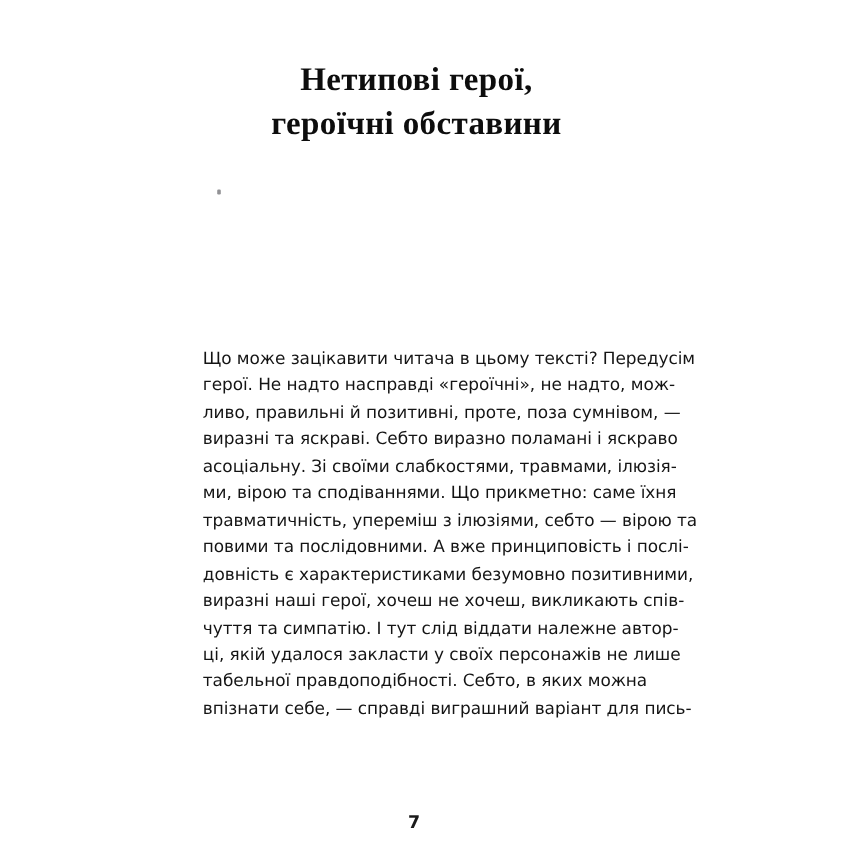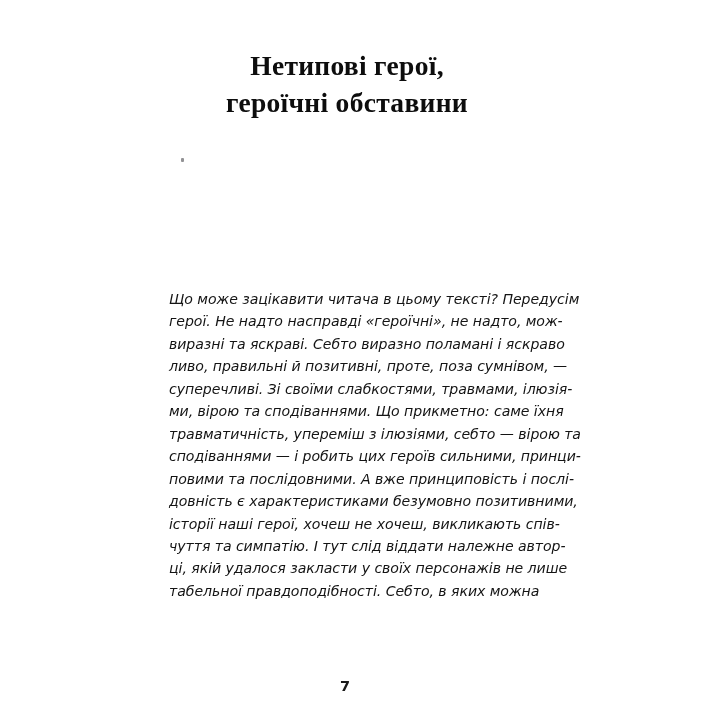--- a/index.html
+++ b/index.html
@@ -48,21 +48,20 @@
     font-size: 14.1px;
     line-height: 22.45px;
     color: #141414;
     letter-spacing: -0.05px;
     -webkit-font-smoothing: antialiased;
   }
 
   #body-text .para {
     margin: 0;
     text-align: justify;
-    font-style: italic;
   }
 
   
   .scanline {
     display: block;
     text-align: justify;
     white-space: pre;
   }
   .scanline::after {
     content: "";
@@ -107,30 +106,30 @@
     <div class="title-line">Нетипові герої,</div>
     <div class="title-line">героїчні обставини</div>
   </div>
 
   <div id="scan-speck"></div>
 
   <div id="body-text">
     <p class="para">
       <span class="scanline">Що може зацікавити читача в цьому тексті? Передусім</span>
         <span class="scanline">герої. Не надто насправді «героїчні», не надто, мож-</span>
+        <span class="scanline">ливо, правильні й позитивні, проте, поза сумнівом, —</span>
         <span class="scanline">виразні та яскраві. Себто виразно поламані і яскраво</span>
-        <span class="scanline">ливо, правильні й позитивні, проте, поза сумнівом, —</span>
-        <span class="scanline">суперечливі. Зі своїми слабкостями, травмами, ілюзія-</span>
+        <span class="scanline">асоціальну. Зі своїми слабкостями, травмами, ілюзія-</span>
         <span class="scanline">ми, вірою та сподіваннями. Що прикметно: саме їхня</span>
         <span class="scanline">травматичність, уперемiш з ілюзіями, себто — вірою та</span>
-        <span class="scanline">сподіваннями — і робить цих героїв сильними, принци-</span>
         <span class="scanline">повими та послідовними. А вже принциповість і послі-</span>
         <span class="scanline">довність є характеристиками безумовно позитивними,</span>
-        <span class="scanline">історії наші герої, хочеш не хочеш, викликають спів-</span>
+        <span class="scanline">виразні наші герої, хочеш не хочеш, викликають спів-</span>
         <span class="scanline">чуття та симпатію. І тут слід віддати належне автор-</span>
         <span class="scanline">ці, якій удалося закласти у своїх персонажів не лише</span>
         <span class="scanline">табельної правдоподібності. Себто, в яких можна</span>
+        <span class="scanline last">впізнати себе, — справді виграшний варіант для пись-</span>
     </p>
   </div>
 
   <div id="folio">7</div>
 
 </div>
 
 </body></html>

